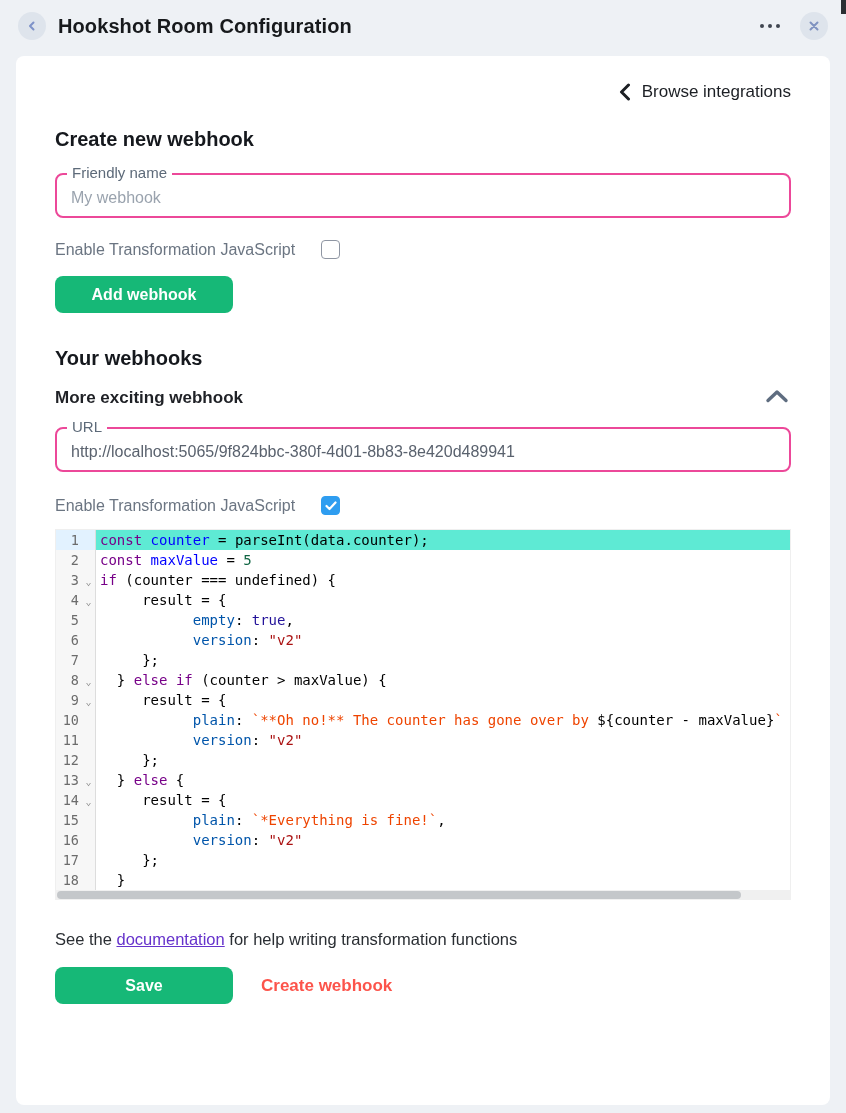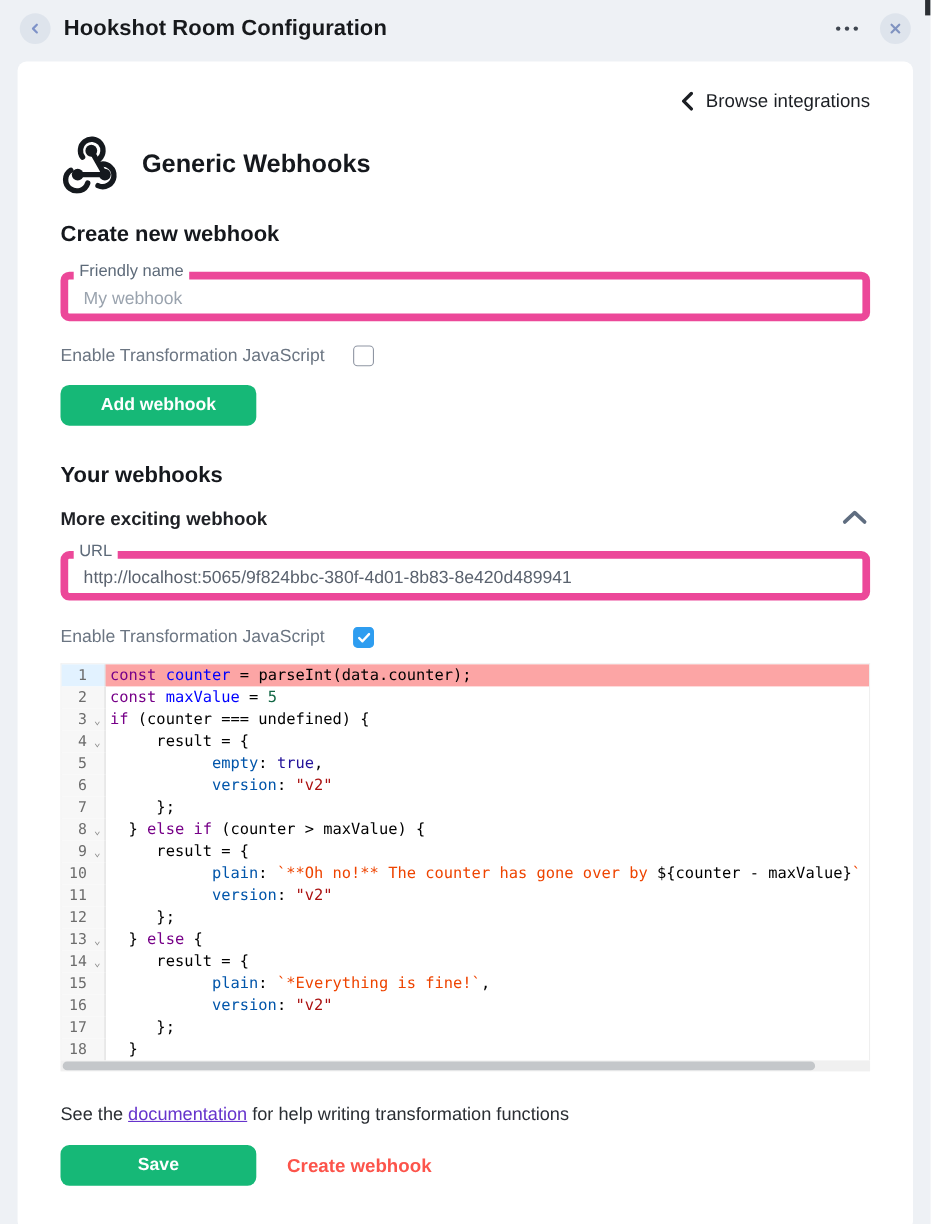--- a/index.html
+++ b/index.html
@@ -35,21 +35,21 @@
   h3.section { font-size:20px; font-weight:700; color:#15181d; }
   .h-create { margin-top:26px; }
   .h-yours  { margin-top:34px; }
   
   .field { position:relative; margin-top:22px; }
   .field .field-label {
     position:absolute; top:-9px; left:12px; background:#fff; padding:0 5px;
     font-size:15px; color:#5d6a79;
   }
   .field input {
-    width:100%; height:45px; border:7px solid #ec4899; border-radius:8px;
+    width:100%; height:45px; border:2px solid #ec4899; border-radius:8px;
     padding:4px 14px 0 14px; font-size:16px; color:#5a626e; outline:none;
     font-family:"Liberation Sans", sans-serif; background:#fff;
   }
   .field input::placeholder { color:#9aa3ae; }
   
   .check-row { display:flex; align-items:center; gap:26px; margin-top:22px; }
   .check-row .check-label { font-size:16px; color:#6b7582; }
   .checkbox {
     width:19px; height:19px; border-radius:4px; border:1.5px solid #8f96a3;
     background:#fff; cursor:pointer; display:flex; align-items:center; justify-content:center;
@@ -75,21 +75,21 @@
   }
   .cm-row { display:flex; height:20px; }
   .cm-gutter {
     flex:none; display:flex; background:#f7f7f7; border-right:1px solid #ddd;
   }
   .cm-gutter-num {
     width:26px; text-align:right; color:#6c6c6c; padding-right:3px; font-size:13.5px;
   }
   .cm-fold { width:13px; color:#888; font-size:10px; text-align:center; line-height:24px; }
   .cm-code { flex:1; white-space:pre; overflow:hidden; padding-left:4px; color:#000; }
-  .cm-row.active .cm-code { background:#fca5a5; }
+  .cm-row.active .cm-code { background:#5eead4; }
   .cm-row.active .cm-gutter { background:#e2f2ff; }
   .c-k { color:var(--tok-keyword,#770088); }
   .c-d { color:var(--tok-def,#0000ff); }
   .c-p { color:var(--tok-property,#0055aa); }
   .c-n { color:var(--tok-number,#116644); }
   .c-s { color:var(--tok-string,#aa1111); }
   .c-t { color:var(--tok-template,#ee4400); }
   .c-b { color:var(--tok-bool,#221199); }
   .h-scrollbar { height:10px; background:#f0f0f0; position:relative; }
   .h-scrollbar .thumb {
@@ -132,35 +132,20 @@
 
 <div class="card">
 
   <div class="breadcrumb">
     <svg width="14" height="18" viewBox="0 0 14 18">
         <path d="M10.5 2 L3.5 9 L10.5 16" fill="none" stroke="#1c1f24" stroke-width="3" stroke-linecap="round" stroke-linejoin="round"></path>
       </svg>
     <span>Browse integrations</span>
   </div>
 
-  <div class="integration-header">
-    <svg width="56" height="56" viewBox="0 0 24 24">
-      <g fill="none" stroke="#15191e" stroke-width="2.1" stroke-linecap="round">
-        <path d="M8.6 9.8 A4.4 4.4 0 1 1 15.2 10.4"></path>
-        <path d="M10.6 19.9 A4.4 4.4 0 1 1 4 14.9"></path>
-        <path d="M15.5 12.6 A4.4 4.4 0 1 1 14.6 20.9"></path>
-        <path d="M12 7.3 L17.3 16.6"></path>
-        <path d="M6.7 16.6 L17.3 16.6"></path>
-      </g>
-      <circle cx="12" cy="7.3" r="2.3" fill="#15191e"></circle>
-      <circle cx="6.7" cy="16.6" r="2.3" fill="#15191e"></circle>
-      <circle cx="17.3" cy="16.6" r="2.3" fill="#15191e"></circle>
-    </svg>
-    <h2>Generic Webhooks</h2>
-  </div>
 
   <h3 class="section h-create">Create new webhook</h3>
 
   <div class="field">
     <span class="field-label">Friendly name</span>
     <input type="text" placeholder="My webhook" style="">
   </div>
 
   <div class="check-row">
     <span class="check-label">Enable Transformation JavaScript</span>

